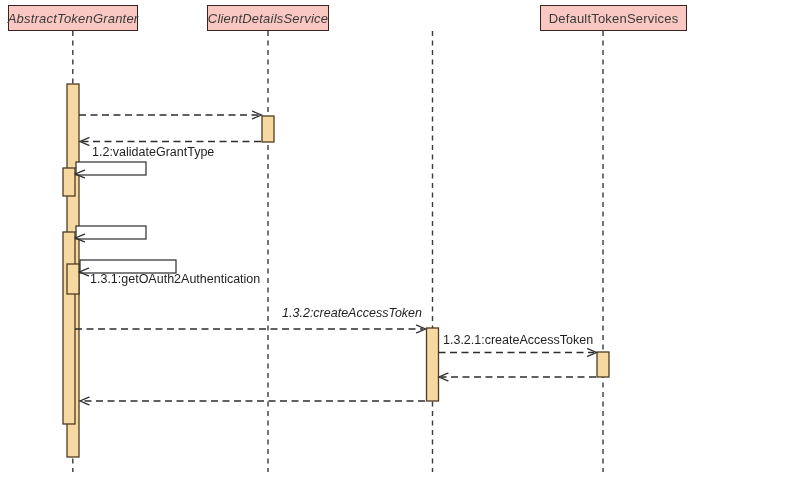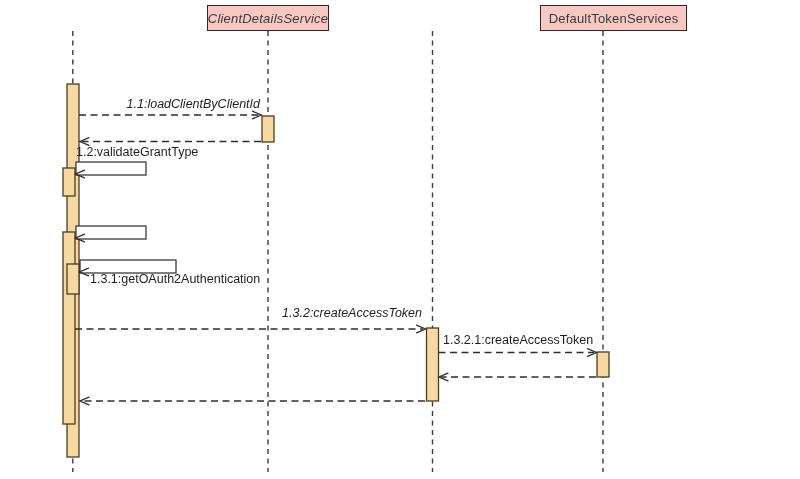--- a/index.html
+++ b/index.html
@@ -17,21 +17,21 @@
   .it{font-style:italic;}
   .msg{
     position:absolute;font-size:12.5px;color:#1f1f1f;white-space:nowrap;line-height:14px;
   }
   .ra{text-align:right;}
   #hdr-atg {left:8px;  width:130px;}
   #hdr-cds {left:207px;width:122px;font-style:italic;}
   #hdr-asts{left:332px;width:201px;}
   #hdr-dts {left:540px;width:147px;}
   #lbl-11  {left:60px; width:200px;top:97px;}
-  #lbl-12  {left:76px; top:145px;text-align:right;}
+  #lbl-12  {left:92px; top:145px;text-align:right;}
   #lbl-13  {left:84px; top:210px;}
   #lbl-131 {left:90px; top:244px;margin-top:28px;}
   #lbl-132 {left:222px;width:200px;top:306px;font-style:italic;}
   #lbl-1321{left:443px;top:333px;}
 </style>
 </head>
 <body>
 
 <div id="stage">
 
@@ -75,22 +75,22 @@
       <path d="M84.5 170.2 L75.5 174 L84.5 177.8"></path>
       <path d="M84.5 234.2 L75.5 238 L84.5 241.8"></path>
       <path d="M88.5 268.2 L79.5 272 L88.5 275.8"></path>
       <path d="M416.5 325.2 L425.5 329 L416.5 332.8"></path>
       <path d="M587.5 348.7 L596.5 352.5 L587.5 356.3"></path>
       <path d="M448 373.2 L439 377 L448 380.8"></path>
       <path d="M89 397.2 L80 401 L89 404.8"></path>
     </g>
   </svg>
 
+  <div class="hdr it" id="hdr-atg">AbstractTokenGranter</div>
   <div class="hdr it" id="hdr-cds">ClientDetailsService</div>
   <div class="hdr" id="hdr-dts">DefaultTokenServices</div>
 
-  <div class="msg it ra" id="lbl-11">1.1:loadClientByClientId</div>
   <div class="msg" id="lbl-12">1.2:validateGrantType</div>
   <div class="msg" id="lbl-131">1.3.1:getOAuth2Authentication</div>
   <div class="msg it ra" id="lbl-132">1.3.2:createAccessToken</div>
   <div class="msg" id="lbl-1321">1.3.2.1:createAccessToken</div>
 
 </div>
 
 </body></html>

